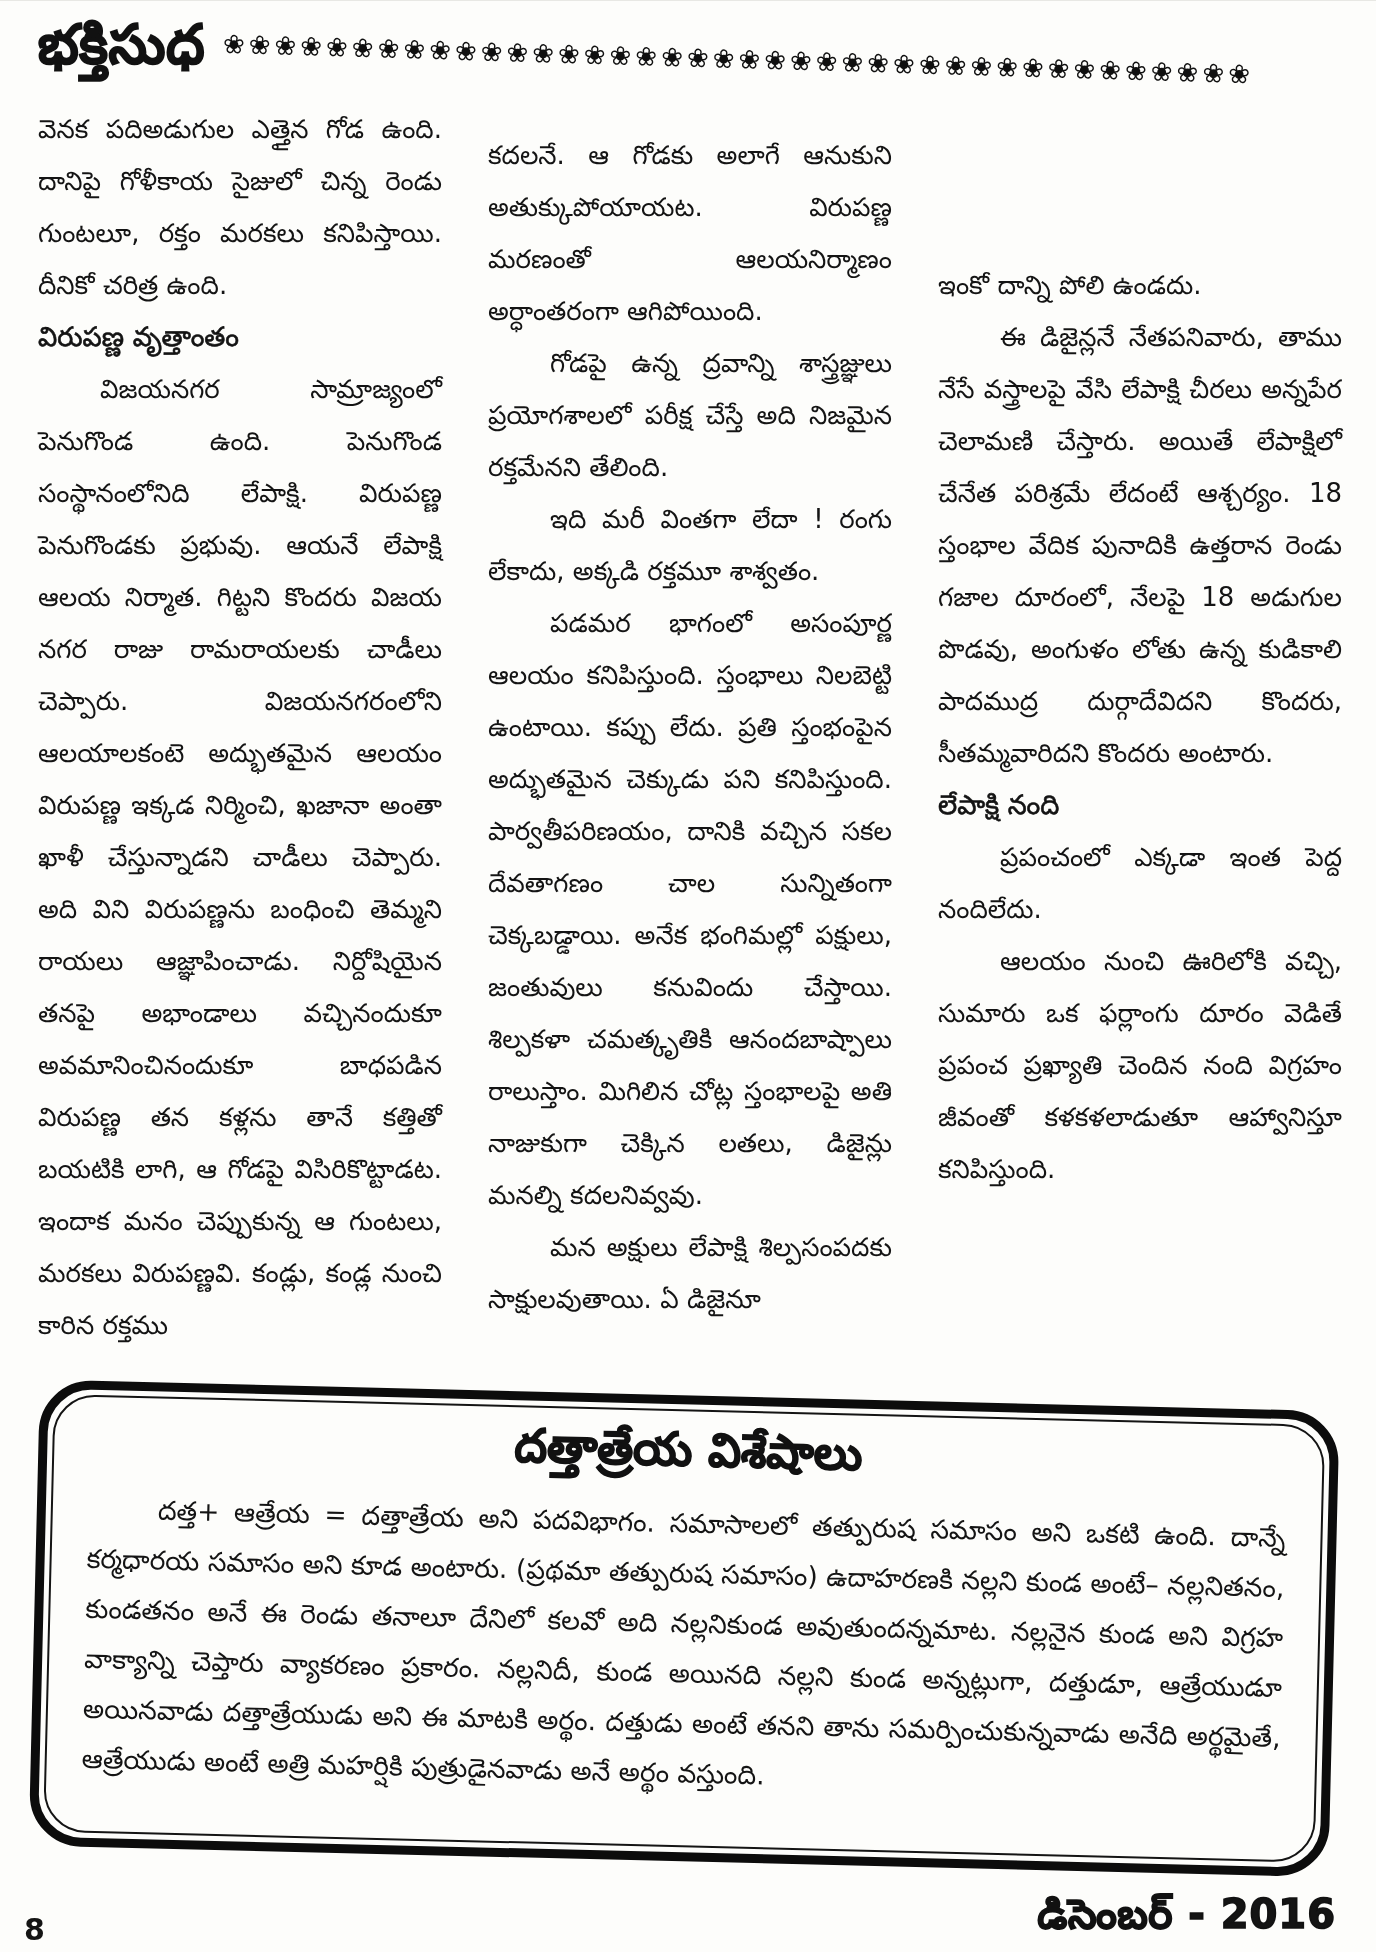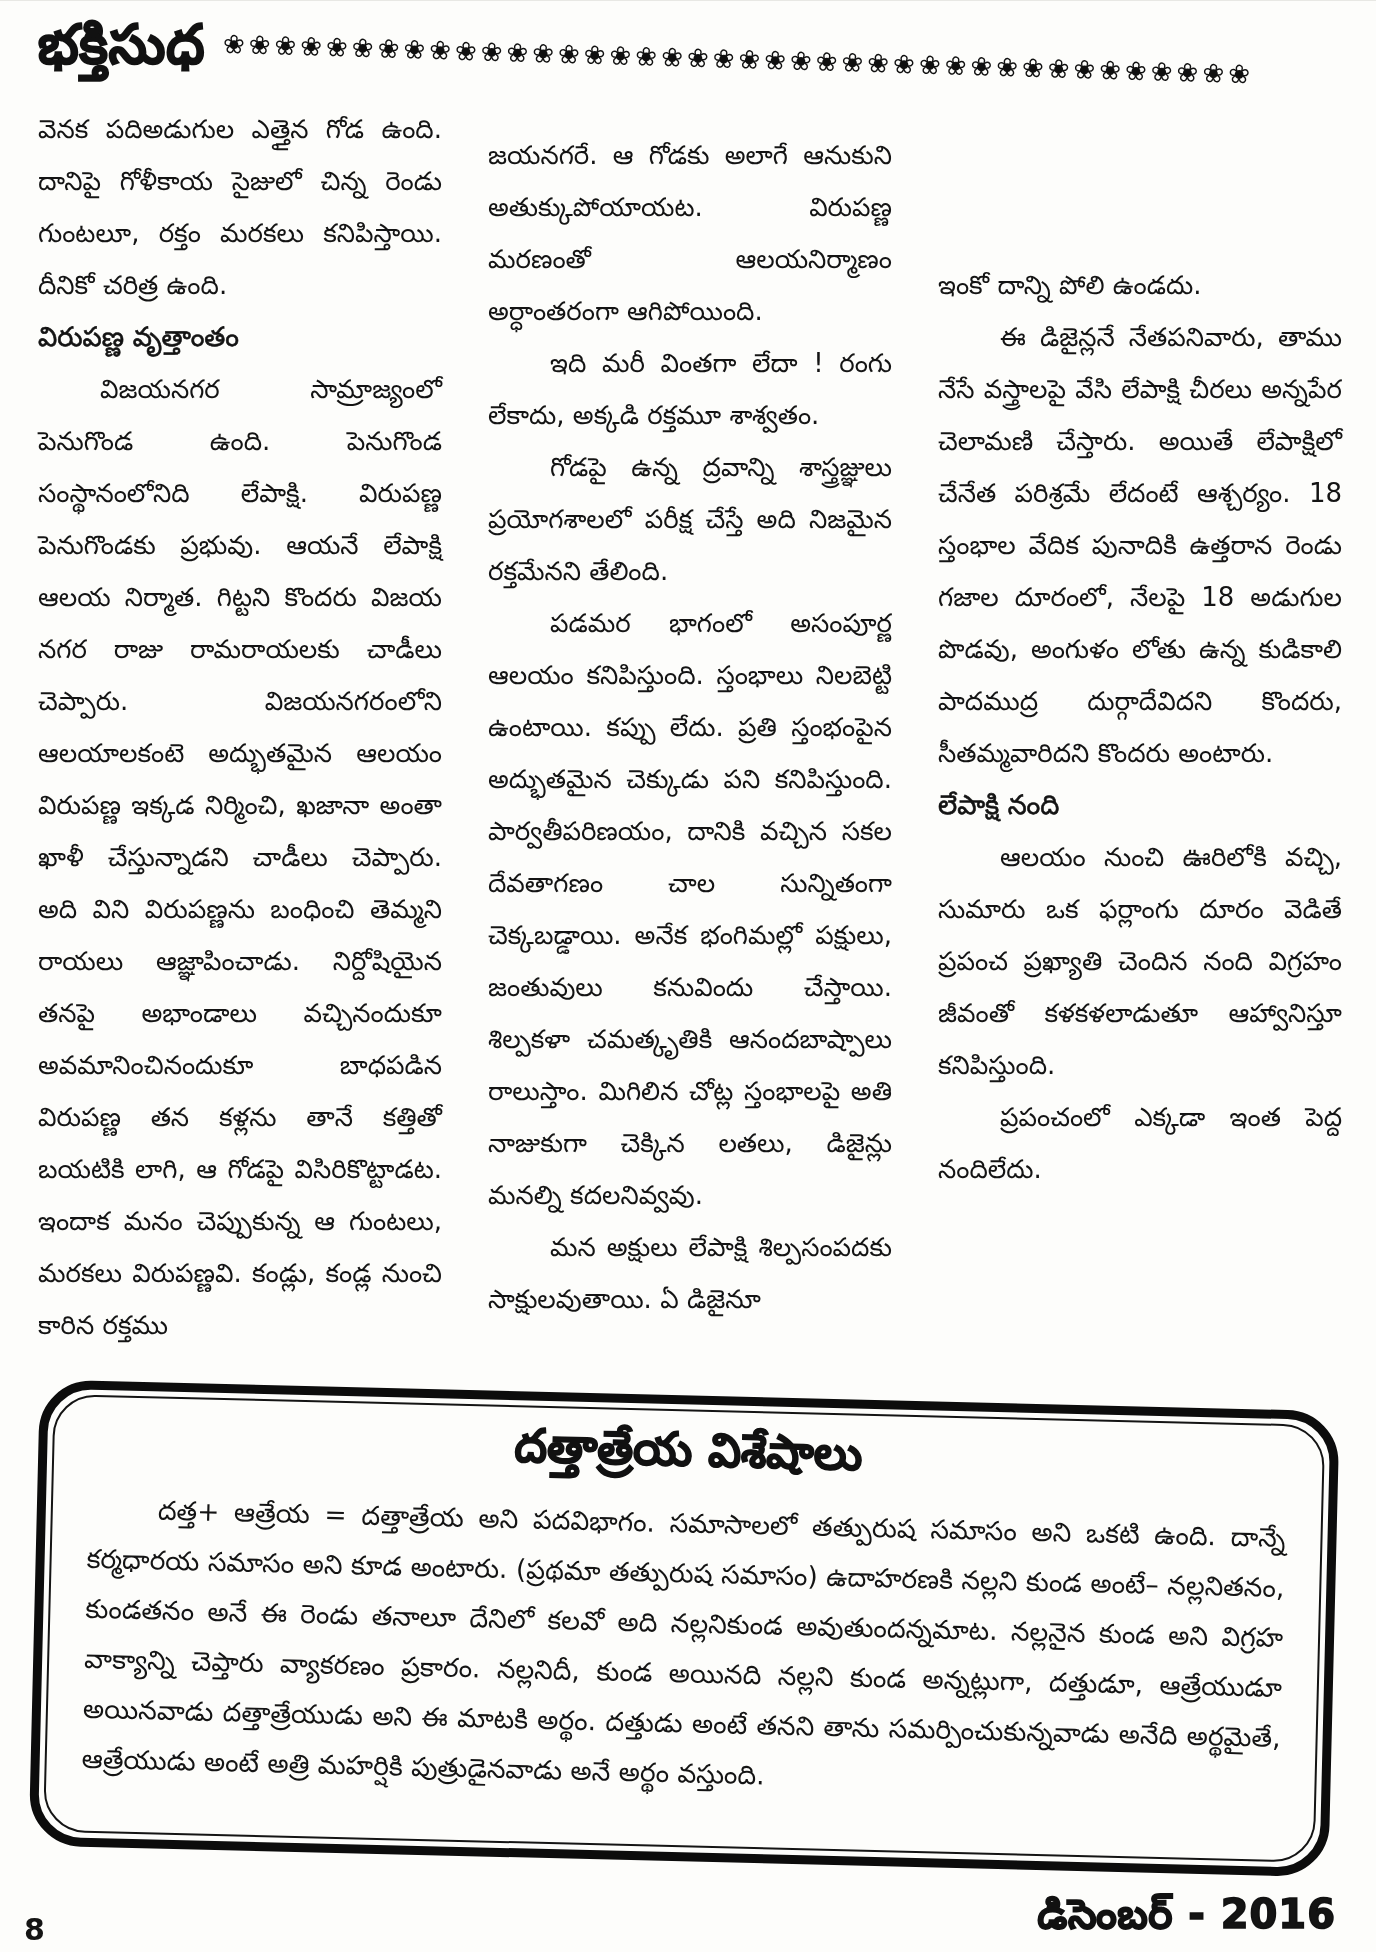--- a/index.html
+++ b/index.html
@@ -132,33 +132,33 @@
 
   <main class="columns">
 
     <section class="col">
       <p>వెనక పదిఅడుగుల ఎత్తైన గోడ ఉంది. దానిపై గోళీకాయ సైజులో చిన్న రెండు గుంటలూ, రక్తం మరకలు కనిపిస్తాయి.  దీనికో చరిత్ర ఉంది.</p>
       <h3>విరుపణ్ణ వృత్తాంతం</h3>
       <p class="indent">విజయనగర సామ్రాజ్యంలో పెనుగొండ ఉంది. పెనుగొండ సంస్థానంలోనిది లేపాక్షి. విరుపణ్ణ పెనుగొండకు ప్రభువు. ఆయనే లేపాక్షి ఆలయ నిర్మాత. గిట్టని కొందరు విజయ నగర రాజు రామరాయలకు చాడీలు చెప్పారు. విజయనగరంలోని ఆలయాలకంటె అద్భుతమైన ఆలయం విరుపణ్ణ ఇక్కడ నిర్మించి, ఖజానా అంతా ఖాళీ చేస్తున్నాడని చాడీలు చెప్పారు. అది విని విరుపణ్ణను బంధించి తెమ్మని రాయలు ఆజ్ఞాపించాడు. నిర్దోషియైన తనపై అభాండాలు వచ్చినందుకూ అవమానించినందుకూ బాధపడిన విరుపణ్ణ తన కళ్లను తానే కత్తితో బయటికి లాగి, ఆ గోడపై విసిరికొట్టాడట. ఇందాక మనం చెప్పుకున్న ఆ గుంటలు, మరకలు విరుపణ్ణవి. కండ్లు, కండ్ల నుంచి కారిన రక్తము</p>
     </section>
 
     <section class="col">
-      <p>జయనగరే. ఆ గోడకు అలాగే ఆనుకుని అతుక్కుపోయాయట.  విరుపణ్ణ మరణంతో ఆలయనిర్మాణం అర్ధాంతరంగా ఆగిపోయింది.</p>
+      <p>కదలనే. ఆ గోడకు అలాగే ఆనుకుని అతుక్కుపోయాయట.  విరుపణ్ణ మరణంతో ఆలయనిర్మాణం అర్ధాంతరంగా ఆగిపోయింది.</p>
+      <p class="indent">గోడపై ఉన్న ద్రవాన్ని శాస్త్రజ్ఞులు ప్రయోగశాలలో పరీక్ష చేస్తే అది నిజమైన రక్తమేనని తేలింది.</p>
       <p class="indent">ఇది మరీ వింతగా లేదా ! రంగు లేకాదు, అక్కడి రక్తమూ శాశ్వతం.</p>
-      <p class="indent">గోడపై ఉన్న ద్రవాన్ని శాస్త్రజ్ఞులు ప్రయోగశాలలో పరీక్ష చేస్తే అది నిజమైన రక్తమేనని తేలింది.</p>
       <p class="indent">పడమర భాగంలో అసంపూర్ణ ఆలయం కనిపిస్తుంది. స్తంభాలు నిలబెట్టి ఉంటాయి.  కప్పు లేదు.  ప్రతి స్తంభంపైన అద్భుతమైన చెక్కుడు పని కనిపిస్తుంది. పార్వతీపరిణయం, దానికి వచ్చిన సకల దేవతాగణం చాల సున్నితంగా చెక్కబడ్డాయి. అనేక భంగిమల్లో పక్షులు, జంతువులు కనువిందు చేస్తాయి. శిల్పకళా చమత్కృతికి ఆనందబాష్పాలు రాలుస్తాం. మిగిలిన చోట్ల స్తంభాలపై అతి నాజుకుగా చెక్కిన లతలు, డిజైన్లు మనల్ని కదలనివ్వవు.</p>
       <p class="indent">మన అక్షులు లేపాక్షి శిల్పసంపదకు సాక్షులవుతాయి.  ఏ డిజైనూ</p>
     </section>
 
     <section class="col">
       <p>ఇంకో దాన్ని పోలి ఉండదు.</p>
       <p class="indent">ఈ డిజైన్లనే నేతపనివారు, తాము నేసే వస్త్రాలపై వేసి లేపాక్షి చీరలు అన్నపేర చెలామణి చేస్తారు.  అయితే లేపాక్షిలో చేనేత పరిశ్రమే లేదంటే ఆశ్చర్యం. 18 స్తంభాల వేదిక పునాదికి ఉత్తరాన రెండు గజాల దూరంలో, నేలపై 18 అడుగుల పొడవు, అంగుళం లోతు ఉన్న కుడికాలి పాదముద్ర దుర్గాదేవిదని కొందరు, సీతమ్మవారిదని కొందరు అంటారు.</p>
       <h3>లేపాక్షి నంది</h3>
+      <p class="indent">ప్రపంచంలో ఎక్కడా ఇంత పెద్ద నందిలేదు.</p>
       <p class="indent">ఆలయం నుంచి ఊరిలోకి వచ్చి, సుమారు ఒక ఫర్లాంగు దూరం వెడితే ప్రపంచ ప్రఖ్యాతి చెందిన నంది విగ్రహం జీవంతో కళకళలాడుతూ ఆహ్వానిస్తూ కనిపిస్తుంది.</p>
-      <p class="indent">ప్రపంచంలో ఎక్కడా ఇంత పెద్ద నందిలేదు.</p>
     </section>
 
   </main>
 
   <aside class="feature-box">
     <h2>దత్తాత్రేయ విశేషాలు</h2>
     <p>దత్త+ ఆత్రేయ = దత్తాత్రేయ అని పదవిభాగం. సమాసాలలో తత్పురుష సమాసం అని ఒకటి ఉంది. దాన్నే కర్మధారయ సమాసం అని కూడ అంటారు. (ప్రథమా తత్పురుష సమాసం) ఉదాహరణకి నల్లని కుండ అంటే– నల్లనితనం, కుండతనం అనే ఈ రెండు తనాలూ దేనిలో కలవో అది నల్లనికుండ అవుతుందన్నమాట. నల్లనైన కుండ అని విగ్రహ వాక్యాన్ని చెప్తారు వ్యాకరణం ప్రకారం. నల్లనిదీ, కుండ అయినది నల్లని కుండ అన్నట్లుగా, దత్తుడూ, ఆత్రేయుడూ అయినవాడు దత్తాత్రేయుడు అని ఈ మాటకి అర్థం. దత్తుడు అంటే తనని తాను సమర్పించుకున్నవాడు అనేది అర్థమైతే, ఆత్రేయుడు అంటే అత్రి మహర్షికి పుత్రుడైనవాడు అనే అర్థం వస్తుంది.</p>
   </aside>
 
   <footer class="page-footer">

